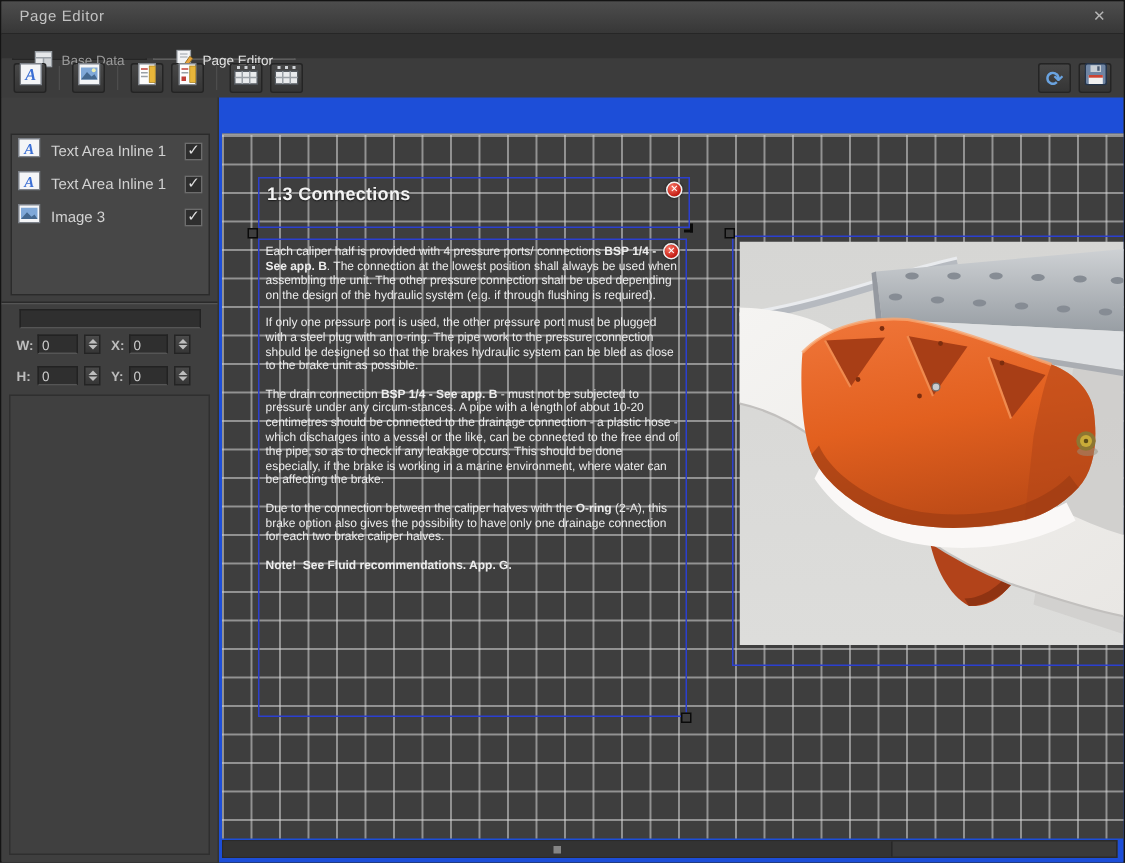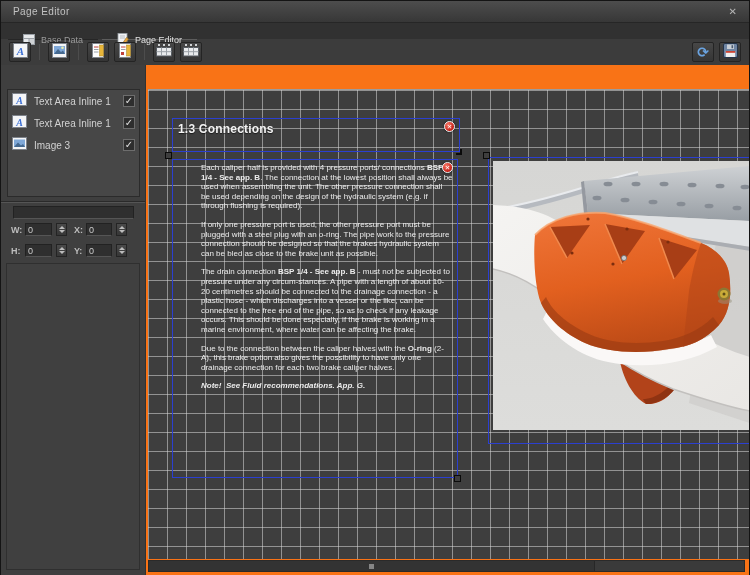--- a/index.html
+++ b/index.html
@@ -64,21 +64,21 @@
              display:flex; flex-direction:column; align-items:center; justify-content:space-evenly; }
   .stepper.a { left:55px; } .stepper.b { left:115px; }
   .arr-up { width:0; height:0; border-left:3px solid transparent; border-right:3px solid transparent;
             border-bottom:3px solid #bdbdbd; }
   .arr-dn { width:0; height:0; border-left:3px solid transparent; border-right:3px solid transparent;
             border-top:3px solid #bdbdbd; }
   .empty-panel { position:absolute; left:5px; right:5px; top:198px; bottom:6px;
                  border:1px solid #2f2f2f; background:#404040; }
 
   
-  .canvas-wrap { position:relative; flex:1; background:#f97316; }
+  .canvas-wrap { position:relative; flex:1; background:#1d4ed8; }
   .canvas { position:absolute; left:2px; right:0; top:24px; height:470px;
             overflow:hidden; background-color:#3e3e3e;
             background-image:
               linear-gradient(to right, rgba(215,215,215,.55) 1px, transparent 1px),
               linear-gradient(to bottom, rgba(215,215,215,.55) 1px, transparent 1px);
             background-size:19px 19px; border-top:1px solid #9c9c9c; }
 
   .sel-box { position:absolute; border:1px solid #2b3fd0; }
   .title-box { left:24px; top:28px; width:288px; height:34px; }
   .text-box  { left:24px; top:69px; width:286px; height:319px; }
@@ -94,24 +94,24 @@
 
   .handle { position:absolute; width:7px; height:7px; background:#3e3e3e;
             border:1px solid #0a0a0a; }
   .h-tl { left:-8px; top:-8px; }
   .h-br { right:-4px; bottom:-5px; }
   .h-img-tl { left:-6px; top:-6px; }
   .corner-mark { position:absolute; right:-3px; bottom:-4px; width:6px; height:6px;
                  border-right:2px solid #0a0a0a; border-bottom:2px solid #0a0a0a; }
 
   .canvas-text { position:absolute; left:4px; right:4px; top:3px; color:#ececec;
-                 font-size:8px; line-height:9.6px;margin-left:24px; }
+                 font-size:8px; line-height:9.6px; }
   .canvas-text p { margin:0 0 9px 0; }
   .canvas-text .b { font-weight:bold; }
-  .canvas-text .i { font-style:italic; }
+  .canvas-text .i { }
 
   .image-content { position:absolute; left:4px; top:3px; width:257px; height:269px; }
   .image-content svg { display:block; width:100%; height:100%; }
 
   
   .hscroll { position:absolute; left:2px; right:4px; top:495px; height:12px;
              background:#3a3a3a; border:1px solid #2a2a2a; }
   .hthumb { position:absolute; left:0; top:0; bottom:0; width:75%; background:#333;
             border-right:1px solid #272727; }
   .grip { position:absolute; left:50%; top:50%; width:5px; height:5px;

